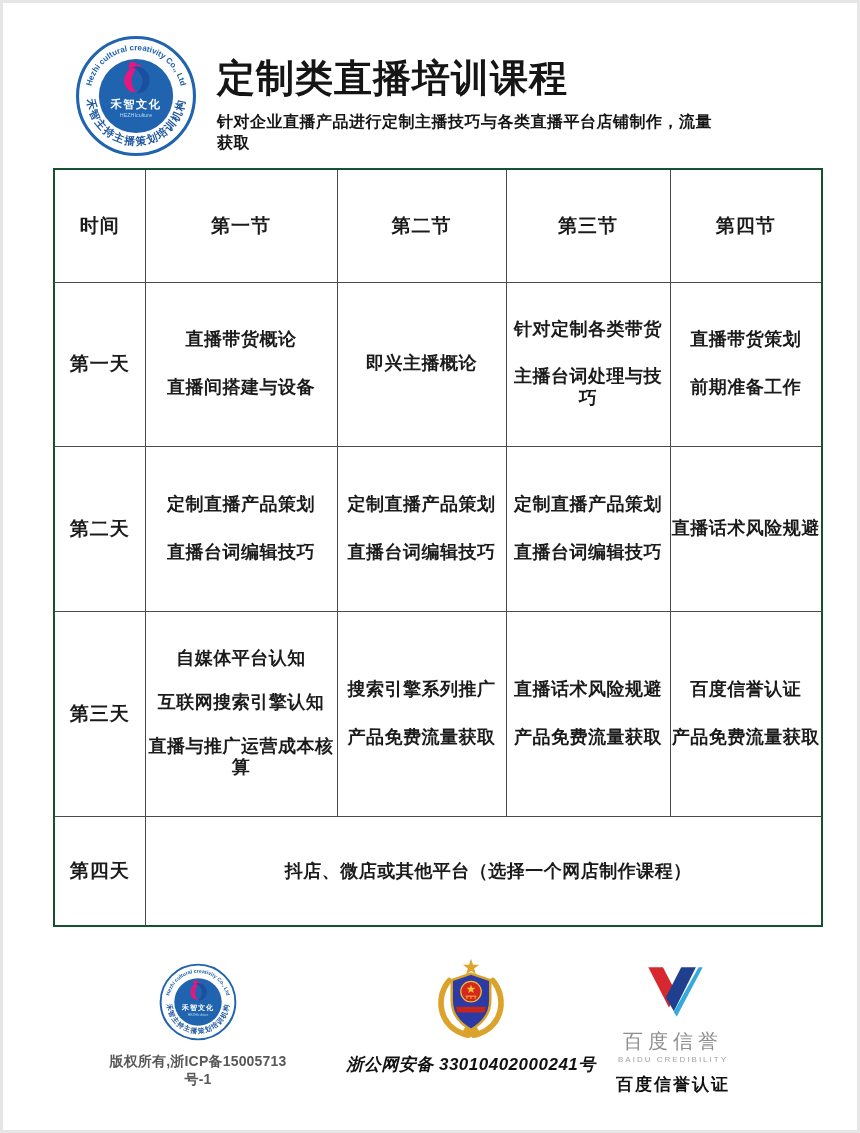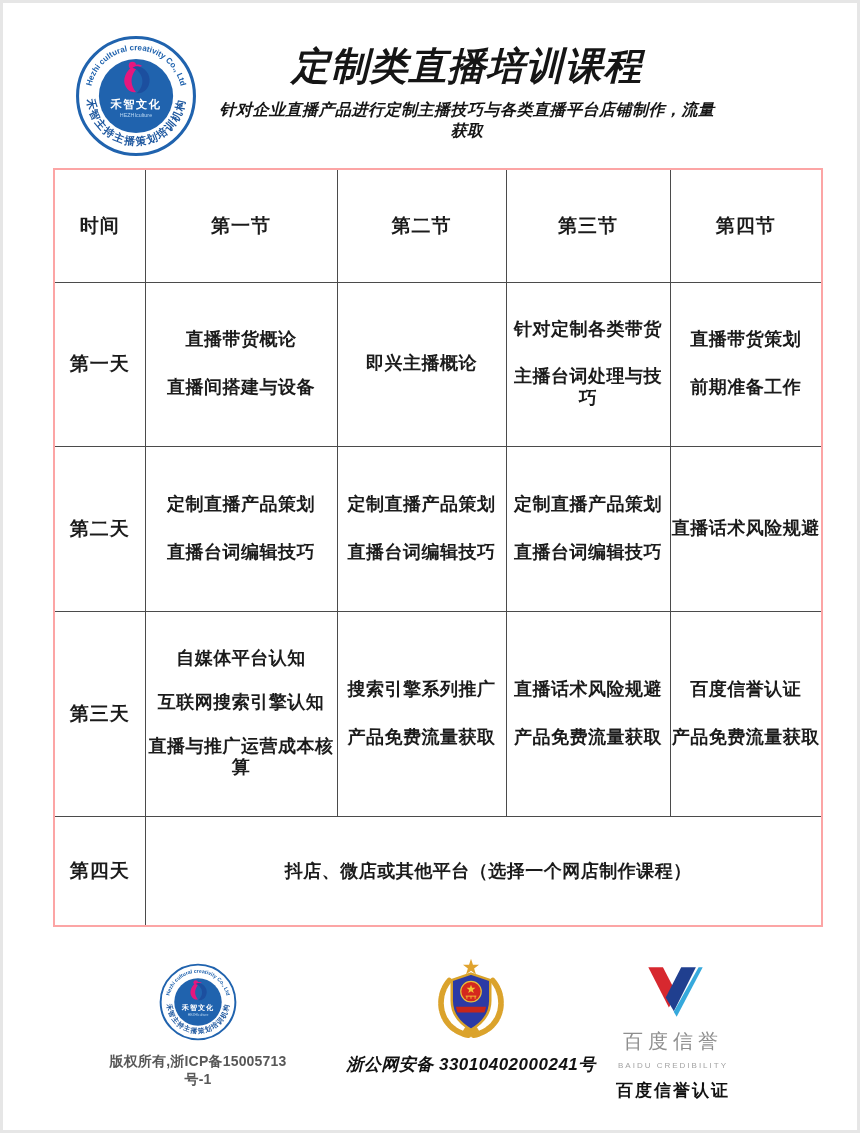--- a/index.html
+++ b/index.html
@@ -3,48 +3,48 @@
 <meta charset="utf-8">
 <style>
   html,body{margin:0;padding:0;background:#ffffff;}
   .page{
     position:relative;width:860px;height:1133px;box-sizing:border-box;
     background:#ffffff;border:3px solid #e6e6e6;overflow:hidden;
     font-family:"Liberation Sans",sans-serif;color:#1b1b1b;
   }
   
   .header-logo{position:absolute;left:72px;top:32px;width:122px;height:122px;}
-  .title-block{position:absolute;left:214px;top:44px;width:500px;text-align:center;font-style:italic;}
+  .title-block{position:absolute;left:214px;top:56px;width:500px;text-align:left;}
   .title{margin:0;font-size:38px;font-weight:900;line-height:1.05;color:#151515;letter-spacing:1px;}
   .subtitle{margin:13px 0 0 0;font-size:16px;font-weight:700;color:#151515;letter-spacing:0.5px;}
   
   table.schedule{
     position:absolute;left:50px;top:165px;width:768px;
-    border-collapse:collapse;table-layout:fixed;border:2px solid #fca5a5;
+    border-collapse:collapse;table-layout:fixed;border:2px solid #14532d;
   }
   .schedule th,.schedule td{
     border:1px solid #4b4b4b;padding:0;vertical-align:middle;text-align:center;
     font-weight:700;color:#1b1b1b;overflow:hidden;
   }
   tr.h-hdr{height:113px;} tr.h-r1{height:164px;} tr.h-r2{height:165px;}
   tr.h-r3{height:205px;} tr.h-r4{height:110px;border-radius:30px;}
   .schedule th{font-size:19px;letter-spacing:1px;}
   td.day{font-size:19px;letter-spacing:1px;}
   .cell{display:flex;flex-direction:column;align-items:center;justify-content:center;
         row-gap:26px;font-size:18px;font-weight:700;letter-spacing:0.5px;line-height:1.2;}
   .cell.tight{row-gap:22px;}
   td.merged{text-align:center;padding-left:10px;font-size:18px;letter-spacing:0.5px;}
   
   .footer-left{position:absolute;left:105px;top:960px;width:180px;text-align:center;}
   .footer-mid{position:absolute;left:340px;top:954px;width:256px;text-align:center;}
   .footer-right{position:absolute;left:580px;top:962px;width:180px;text-align:center;}
   .copyright{margin-top:8px;font-size:14px;font-weight:700;color:#585858;letter-spacing:0.2px;}
   .police-label{margin-top:8px;font-size:17px;font-weight:800;color:#111111;letter-spacing:0.5px;font-style:italic;}
   .baidu-cn{margin-top:5px;font-size:20px;color:#8e8e8e;letter-spacing:5px;}
-  .baidu-en{margin-top:6px;font-size:8px;color:#a3a3a3;letter-spacing:2px;}
+  .baidu-en{margin-top:0;font-size:8px;color:#a3a3a3;letter-spacing:2px;}
   .baidu-cert{margin-top:9px;font-size:17px;font-weight:800;color:#111111;letter-spacing:2px;}
 </style>
 </head>
 <body>
 
 <div class="page">
 
   <svg class="header-logo" viewBox="0 0 120 120">
     <defs>
       <path id="arcT1" d="M 15,60 A 45,45 0 0 1 105,60"></path>

